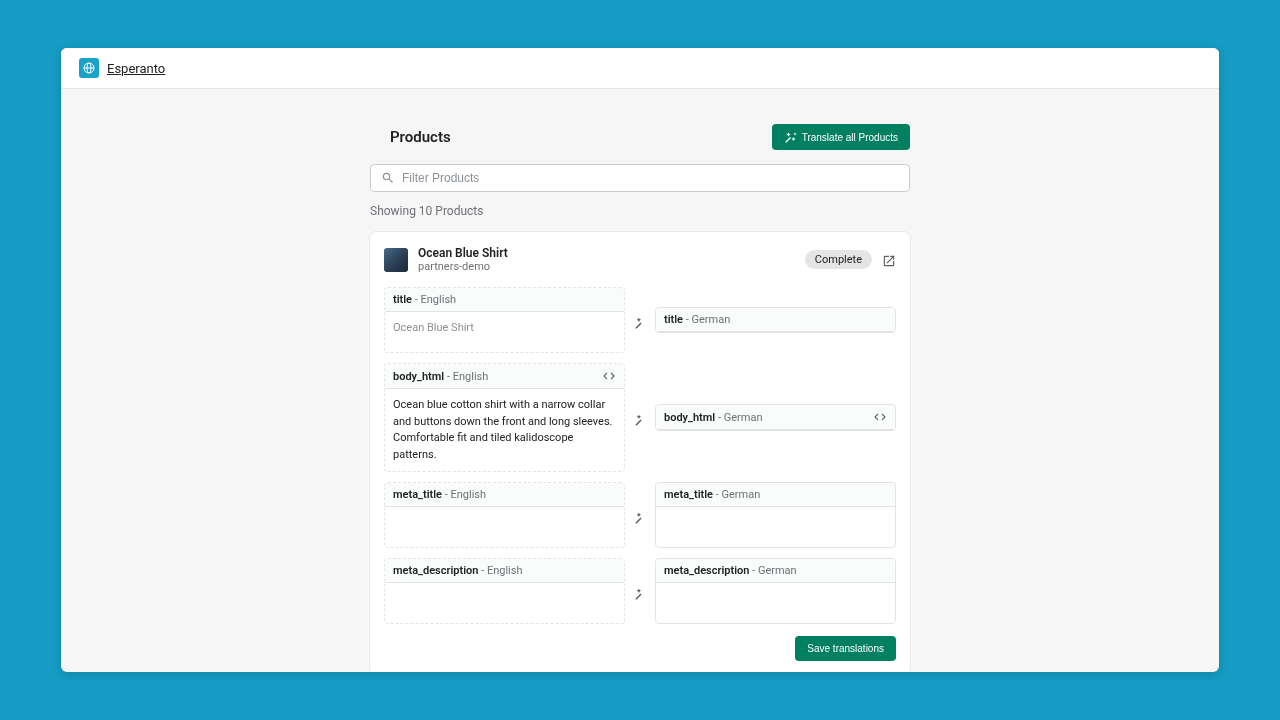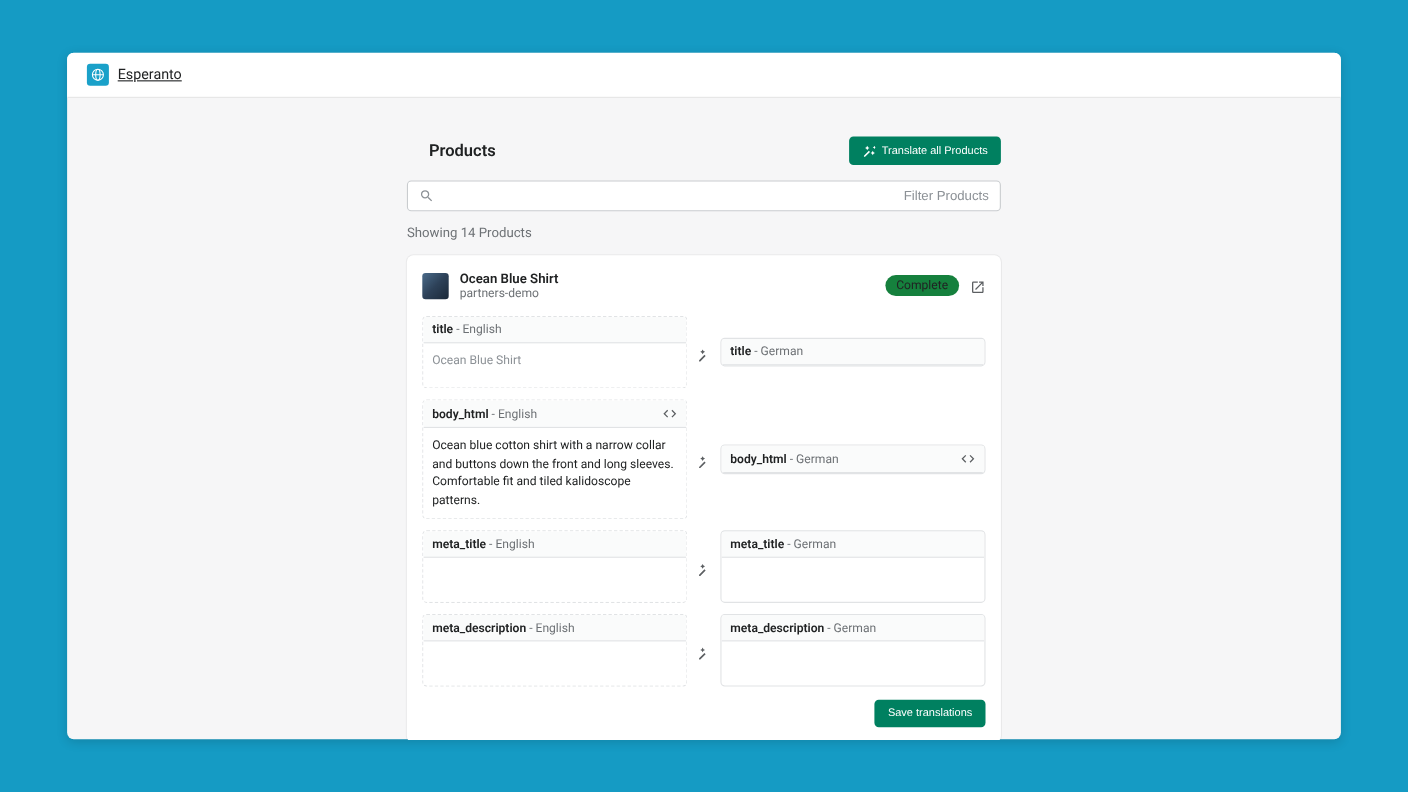--- a/index.html
+++ b/index.html
@@ -81,21 +81,20 @@
   margin-bottom: 12px;
   gap: 7px;
 }
 .search-wrap svg { width: 14px; height: 14px; fill: #8c9196; }
 .search-wrap input {
   border: none;
   outline: none;
   font-size: 12px;
   flex: 1;
   color: #ec4899;
-  text-align: right;
 }
 .search-wrap input::placeholder { color: #8c9196; }
 .count { font-size: 12px; color: #6d7175; margin-bottom: 14px; }
 .product-card {
   background: #fff;
   border-radius: 6px;
   padding: 14px;
   margin-bottom: 16px;
   box-shadow: 0 0 0 1px rgba(0,0,0,0.05);
 }
@@ -110,21 +109,21 @@
   width: 24px;
   height: 24px;
   background: linear-gradient(135deg, #4a6b8a 0%, #2d4158 50%, #1a2838 100%);
   border-radius: 3px;
 }
 .product-meta { display: flex; flex-direction: column; }
 .product-name { font-size: 12px; font-weight: 600; color: #202223; }
 .product-handle { font-size: 11px; color: #6d7175; }
 .product-actions { display: flex; align-items: center; gap: 10px; }
 .badge {
-  background: #15803d;
+  background: #e5e5e5;
   color: #202223;
   font-size: 11px;
   padding: 3px 10px;
   border-radius: 10px;
 }
 .ext-link { width: 14px; height: 14px; cursor: pointer; }
 .ext-link svg { width: 14px; height: 14px; fill: #5c5f62; }
 .field-row {
   display: flex;
   align-items: center;
@@ -200,21 +199,21 @@
         </button>
       </div>
 
       <div class="search-wrap">
         <svg viewBox="0 0 24 24">
             <path d="M15.5 14h-.79l-.28-.27A6.471 6.471 0 0016 9.5 6.5 6.5 0 109.5 16c1.61 0 3.09-.59 4.23-1.57l.27.28v.79l5 4.99L20.49 19l-4.99-5zm-6 0C7.01 14 5 11.99 5 9.5S7.01 5 9.5 5 14 7.01 14 9.5 11.99 14 9.5 14z"></path>
           </svg>
         <input type="text" placeholder="Filter Products" style="">
       </div>
 
-      <div class="count">Showing 14 Products</div>
+      <div class="count">Showing 10 Products</div>
 
       <div class="product-card">
         <div class="product-head">
           <div class="product-info">
             <div class="thumb"></div>
             <div class="product-meta">
               <span class="product-name">Ocean Blue Shirt</span>
               <span class="product-handle">partners-demo</span>
             </div>
           </div>

